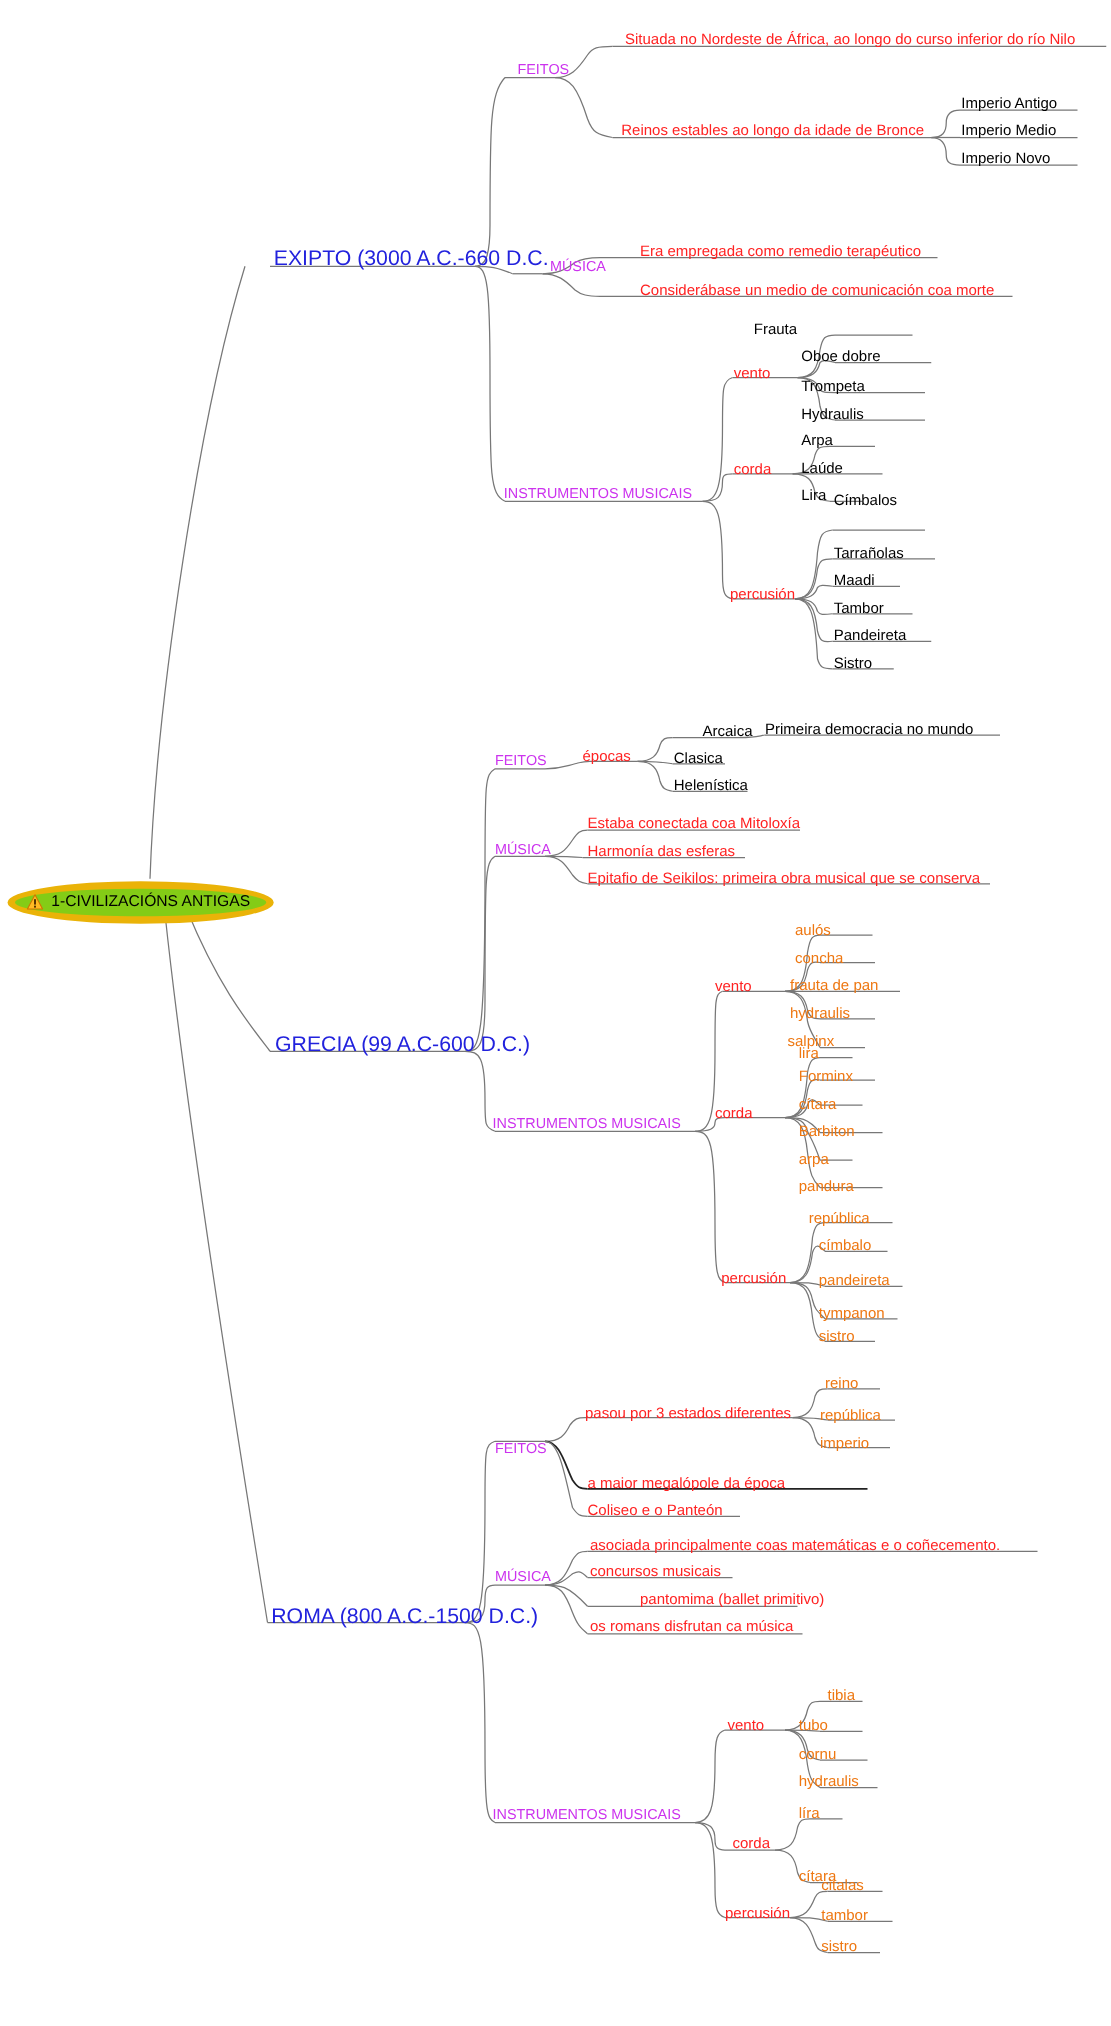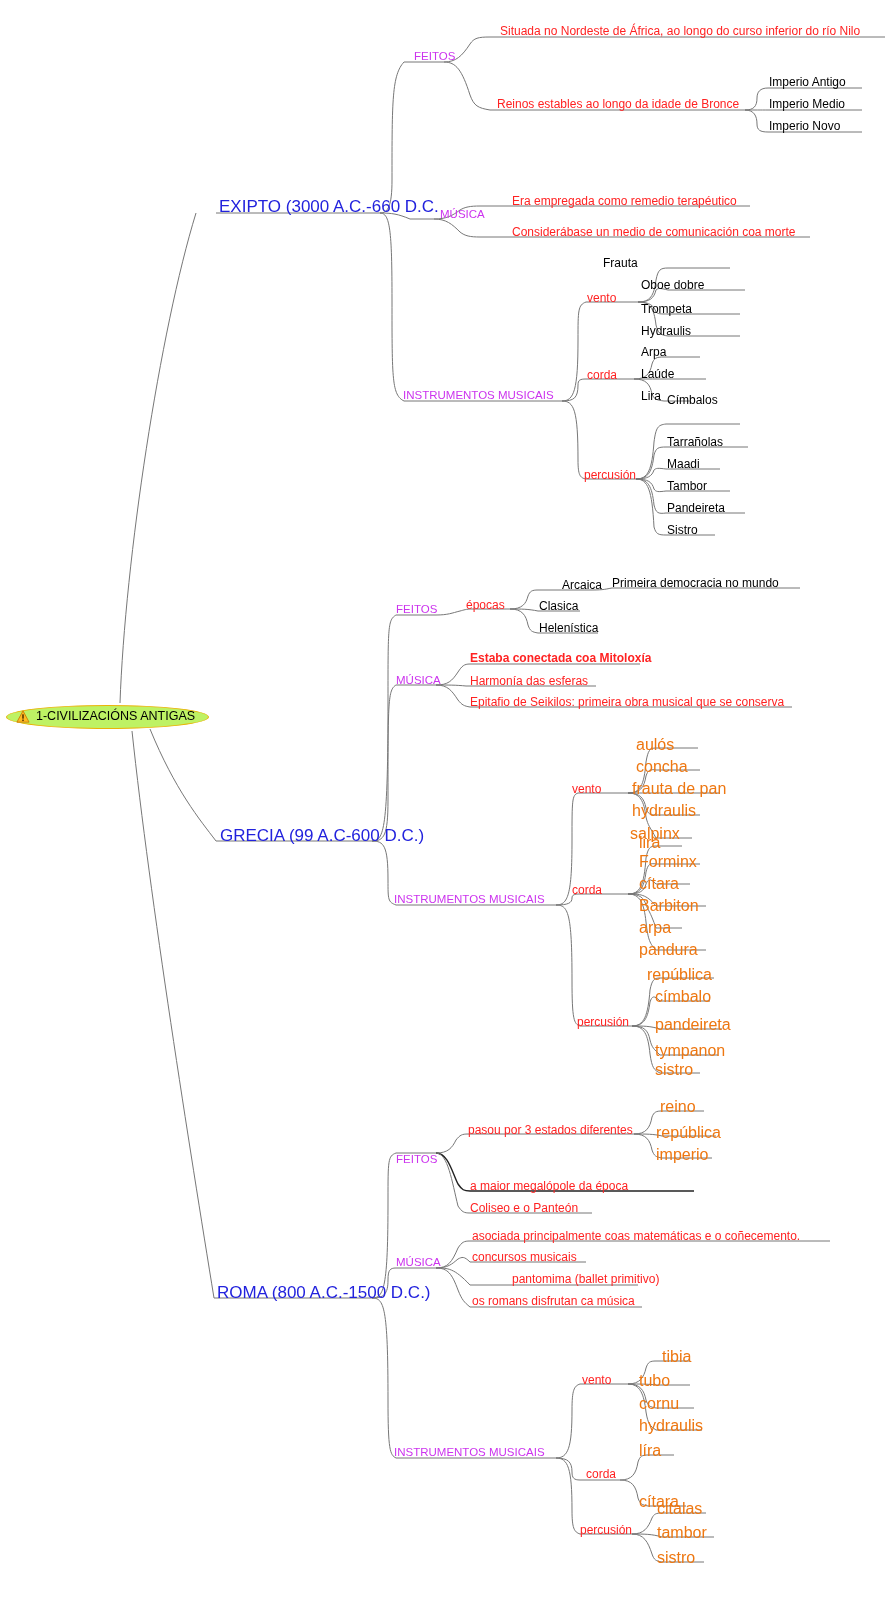--- a/index.html
+++ b/index.html
@@ -28,24 +28,24 @@
   }
   .node {
     position: absolute;
     white-space: nowrap;
     font-size: 12px;
     line-height: 13px;
     letter-spacing: 0px;
   }
   
   .root {
-    border: 1px solid #eab308;
+    border: 6px solid #eab308;
     border-radius: 50%/50%;
     padding: 4px 13px 5px 9px;
-    background: #bef264;
+    background: #84cc16;
     color: #000000;
     font-size: 12.5px;
     display: flex;
     align-items: center;
     gap: 6px;
   }
   .warn-icon {
     display: inline-block;
     width: 14px;
     height: 13px;
@@ -69,21 +69,21 @@
     font-size: 12px;
   }
   
   .lvl4 {
     color: #000000;
     font-size: 12px;
   }
   
   .orange {
     color: #ee7711;
-    font-size: 16px;
+    font-size: 12px;
   }
 </style>
 </head>
 <body>
 
 <div id="canvas">
 
   <svg id="links" viewBox="0 0 889 1621" xmlns="http://www.w3.org/2000/svg">
     <g fill="none" stroke="#777777" stroke-width="1">
 
@@ -331,21 +331,21 @@
   <div class="node lvl1" style="left:220px; top:829px;">GRECIA (99 A.C-600 D.C.)</div>
 
   <div class="node lvl2" style="left:396px; top:603px;">FEITOS</div>
   <div class="node lvl3" style="left:466px; top:599px;">épocas</div>
   <div class="node lvl4" style="left:562px; top:579px;">Arcaica</div>
   <div class="node lvl4" style="left:612px; top:577px;">Primeira democracia no mundo</div>
   <div class="node lvl4" style="left:539px; top:600px;">Clasica</div>
   <div class="node lvl4" style="left:539px; top:622px;">Helenística</div>
 
   <div class="node lvl2" style="left:396px; top:674px;">MÚSICA</div>
-  <div class="node lvl3" style="left:470px; top:652px;font-weight:bold;">Estaba conectada coa Mitoloxía</div>
+  <div class="node lvl3" style="left:470px; top:652px;">Estaba conectada coa Mitoloxía</div>
   <div class="node lvl3" style="left:470px; top:675px;">Harmonía das esferas</div>
   <div class="node lvl3" style="left:470px; top:696px;">Epitafio de Seikilos: primeira obra musical que se conserva</div>
 
   <div class="node lvl2" style="left:394px; top:893px;">INSTRUMENTOS MUSICAIS</div>
 
   <div class="node lvl3" style="left:572px; top:783px;">vento</div>
   <div class="node orange" style="left:636px; top:738px;">aulós</div>
   <div class="node orange" style="left:636px; top:760px;">concha</div>
   <div class="node orange" style="left:632px; top:782px;">frauta de pan</div>
   <div class="node orange" style="left:632px; top:804px;">hydraulis</div>

